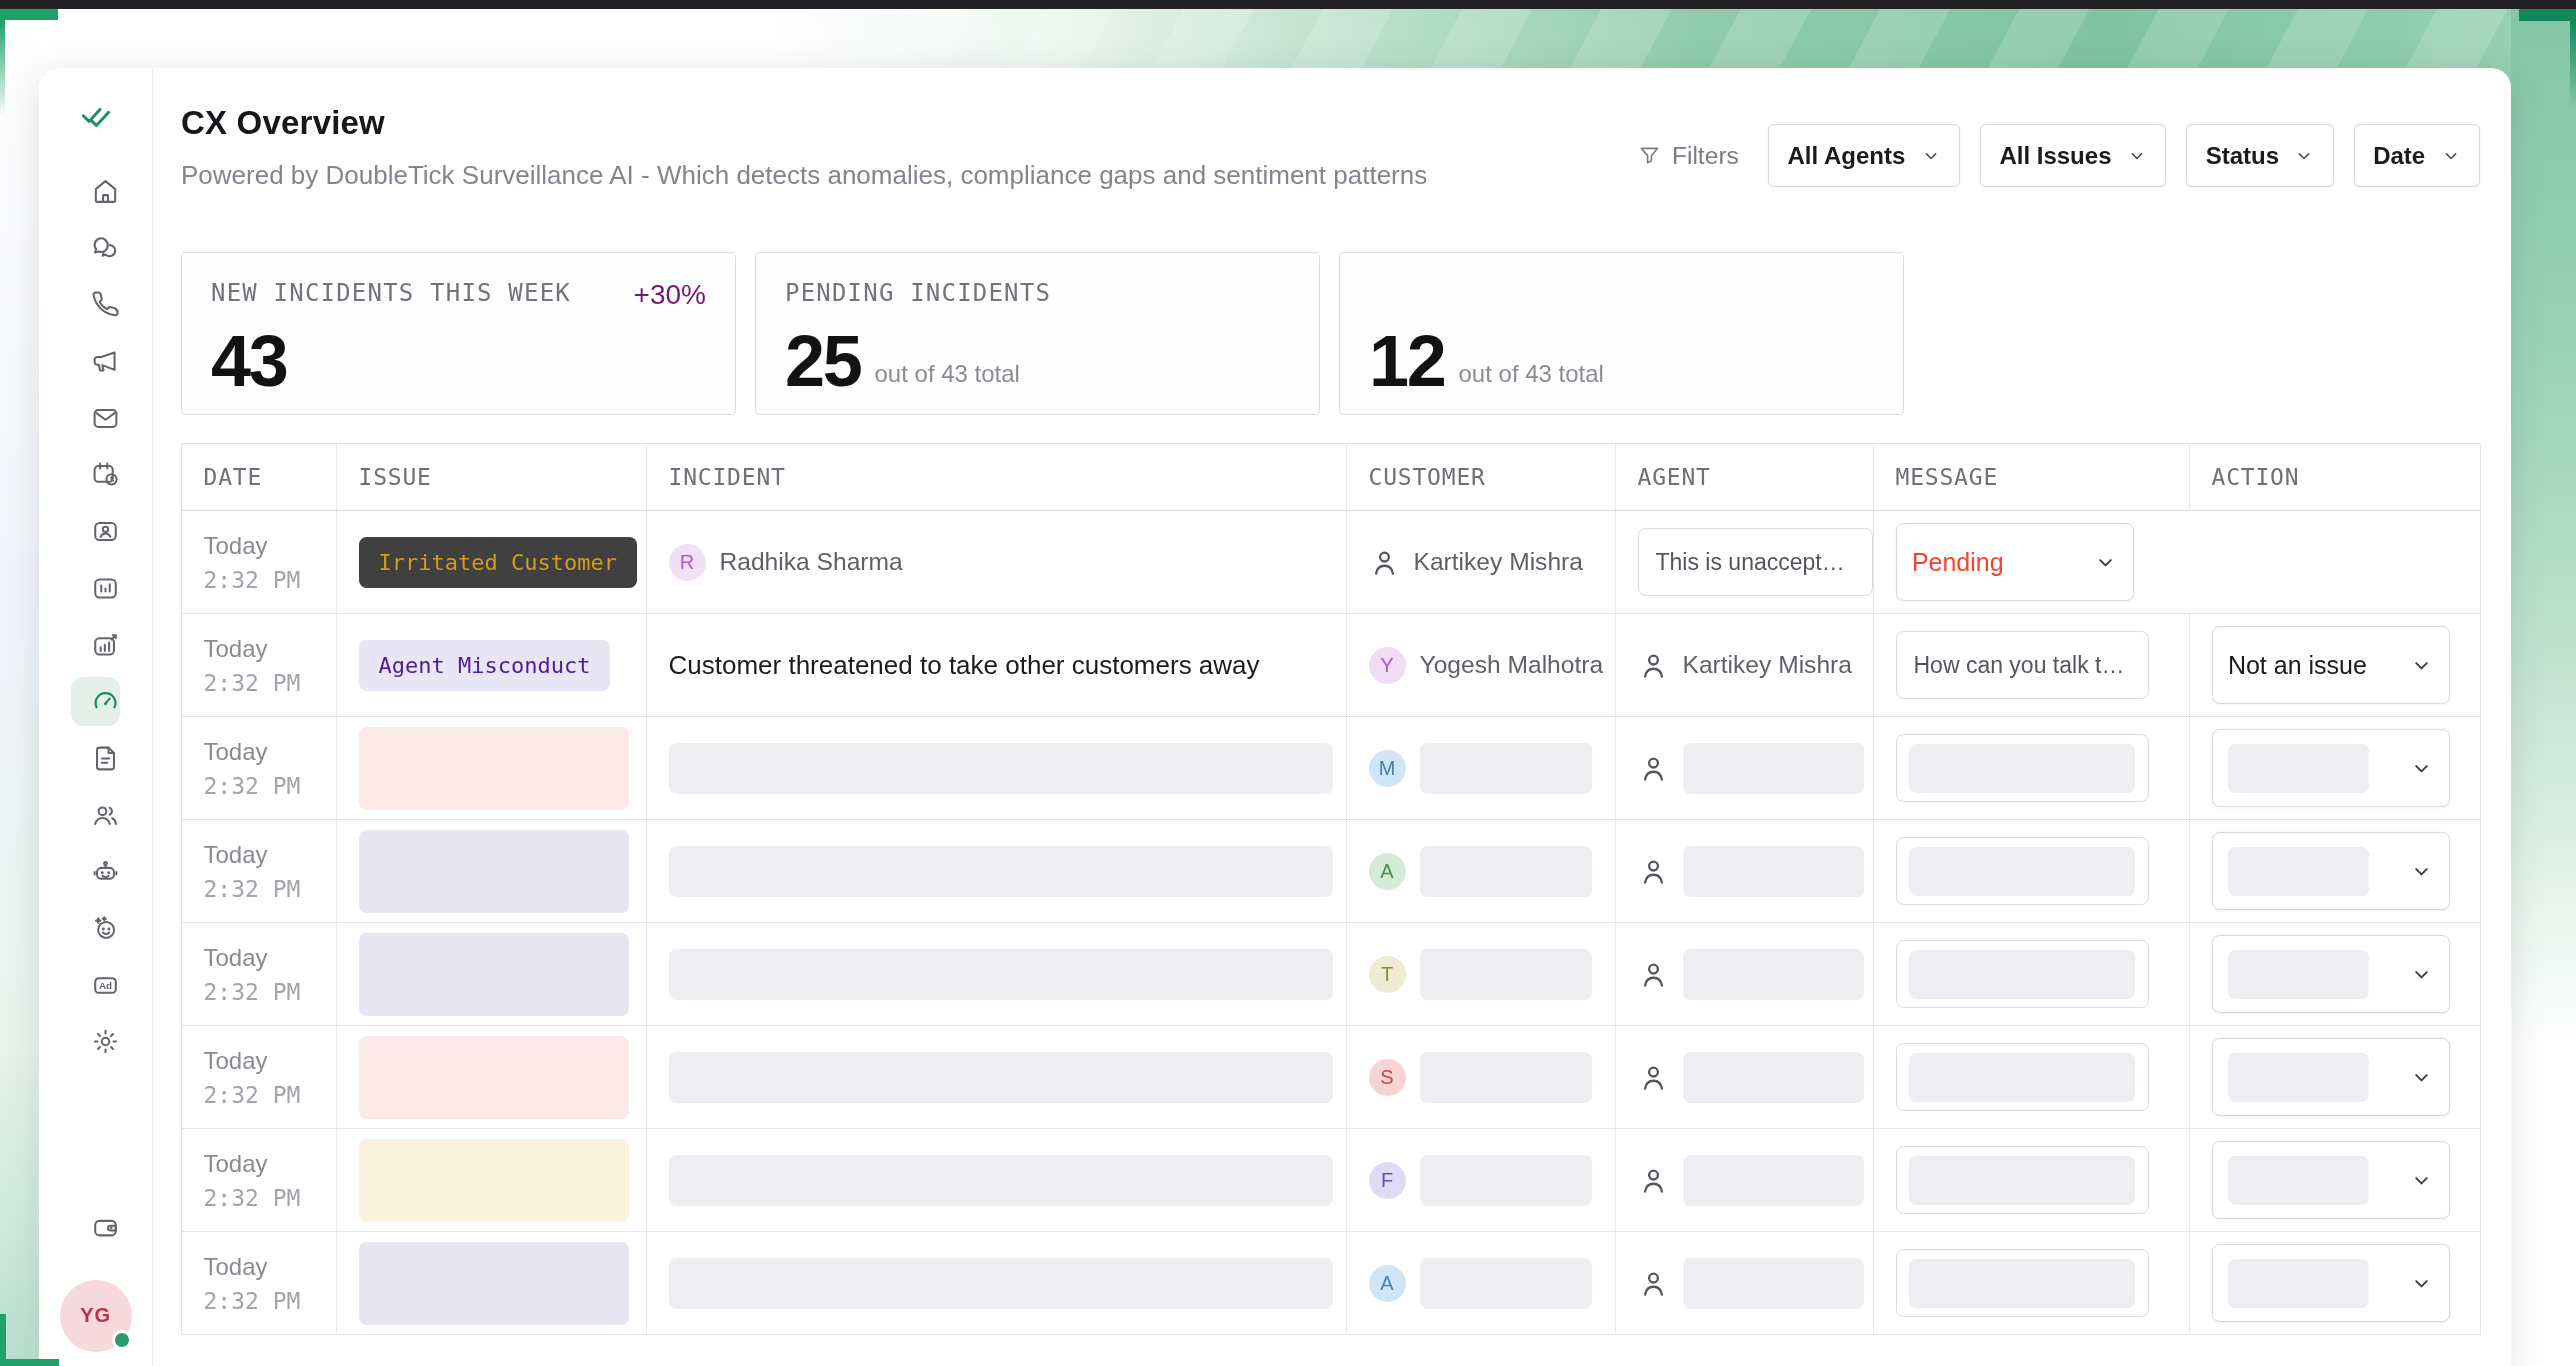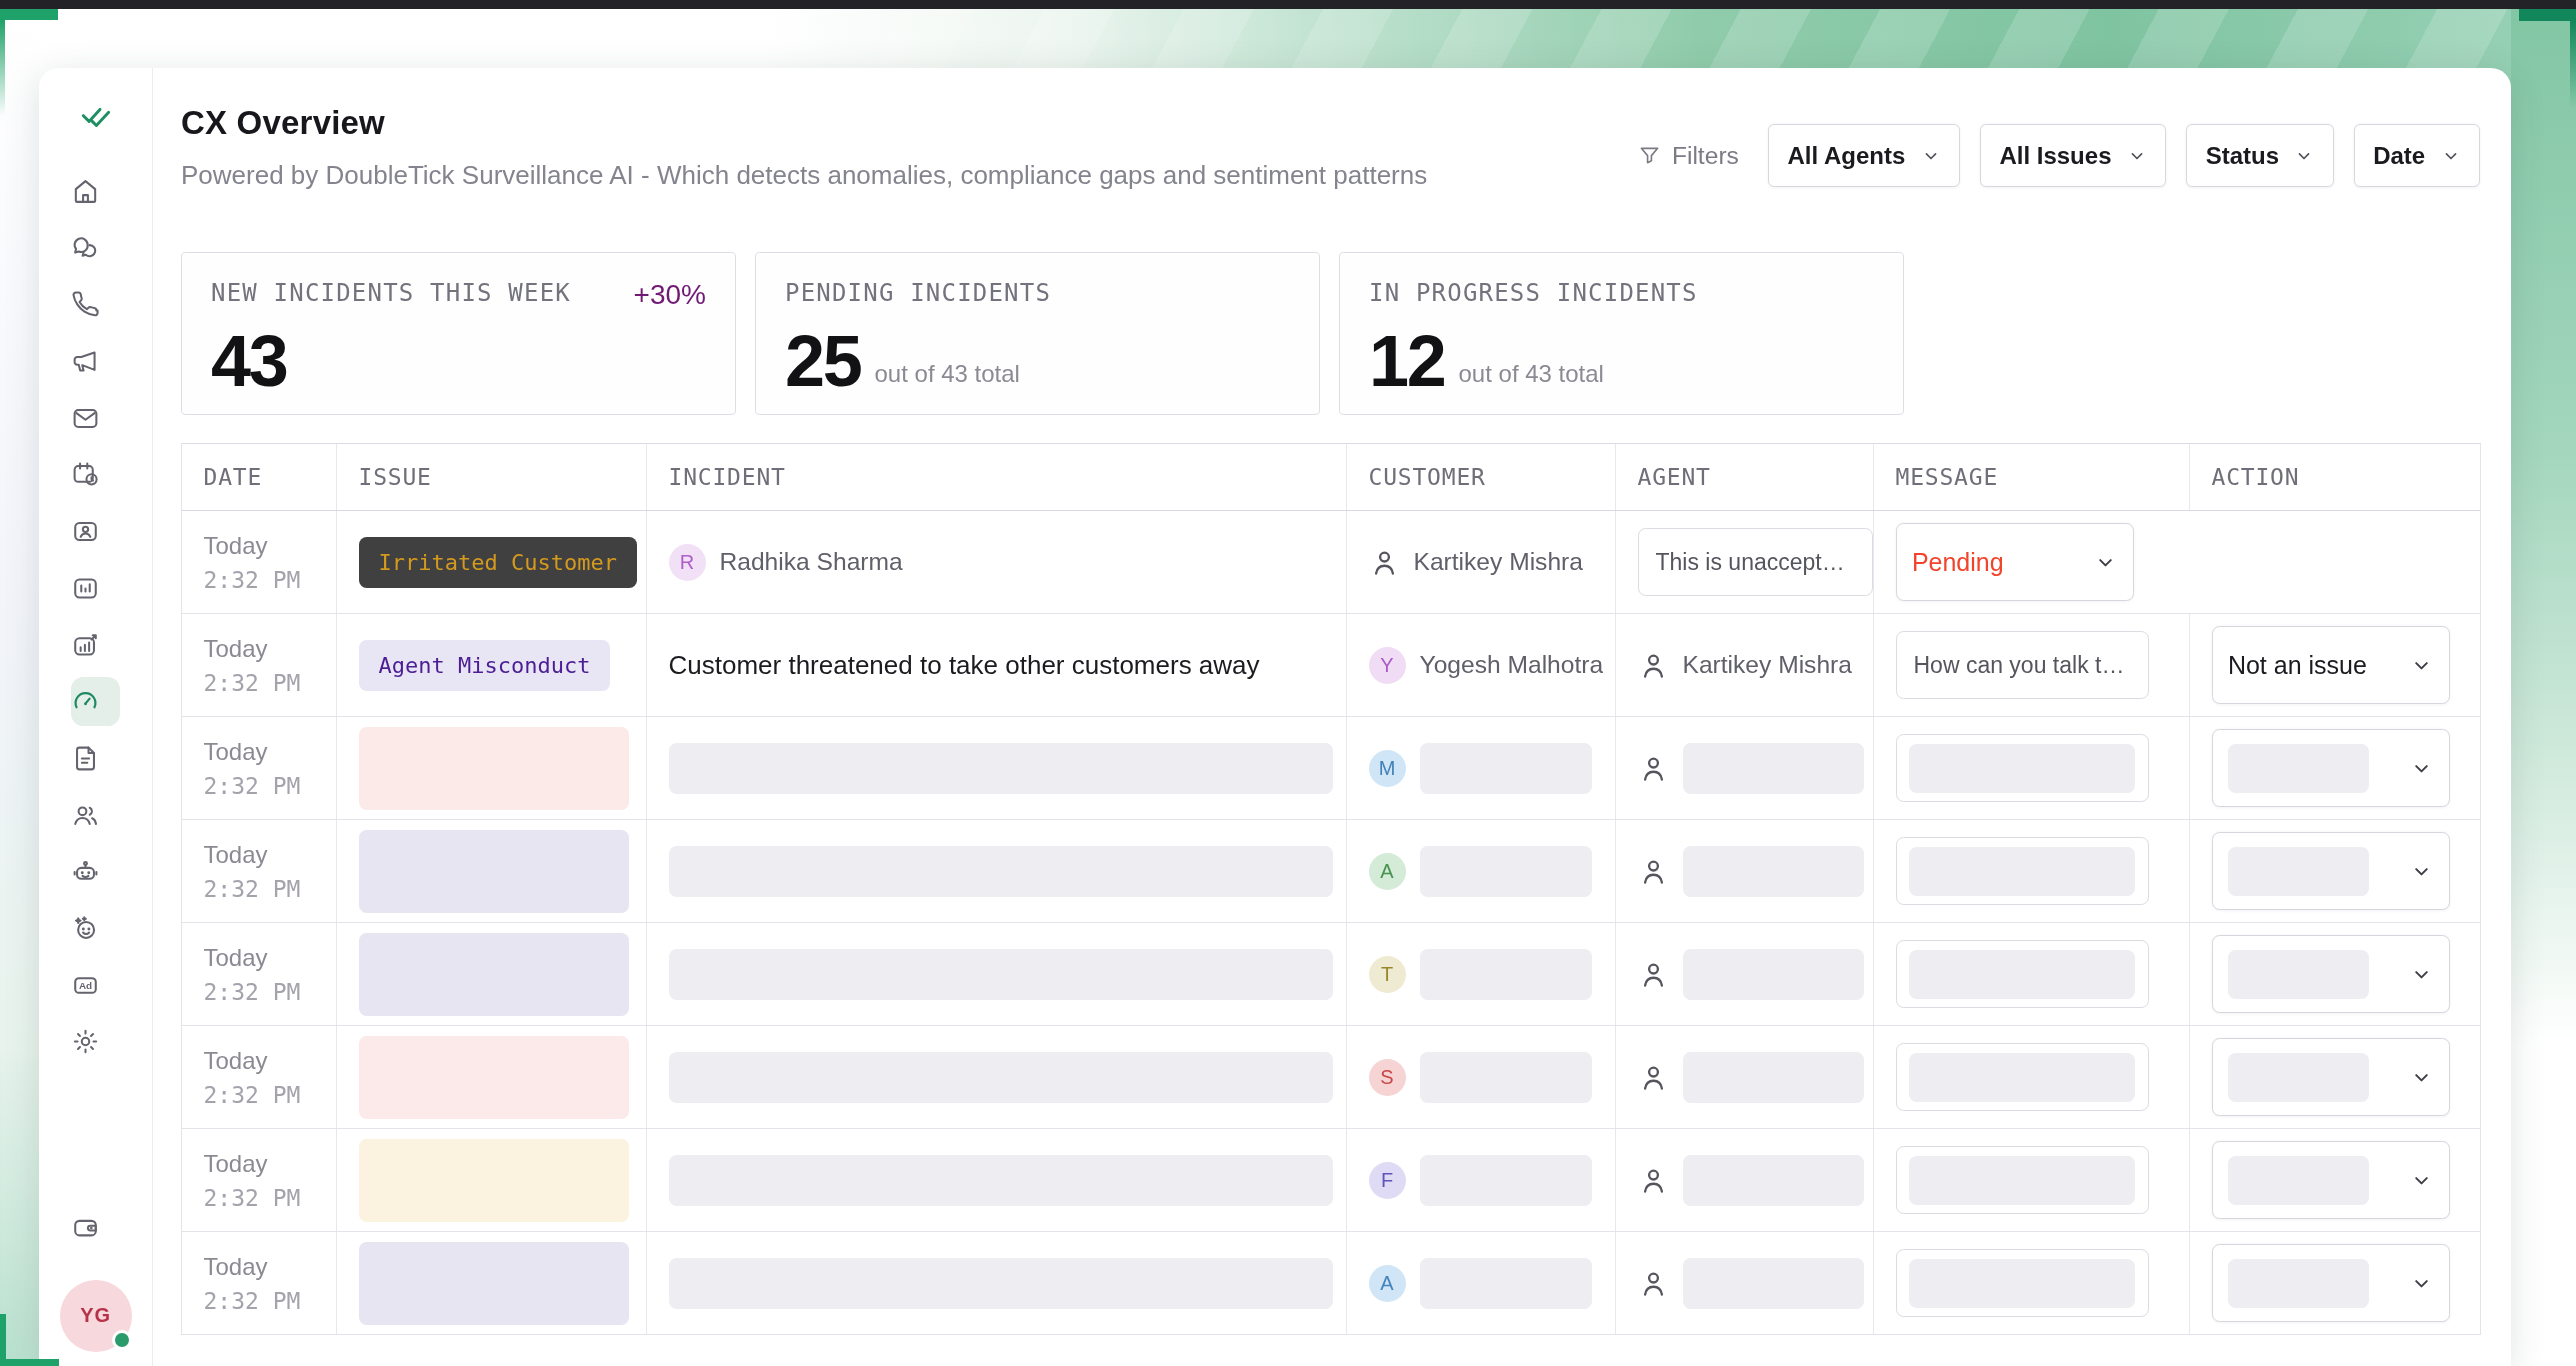--- a/index.html
+++ b/index.html
@@ -31,21 +31,21 @@
 
   
   .app { position:absolute; left:39px; top:68px; width:2472px; height:1299px; background:#ffffff;
     border-radius:20px 20px 0 0; box-shadow:0 6.1px 35px rgba(45,70,60,.15); z-index:3; display:flex; overflow:hidden; }
 
   
   .sidebar { width:114px; flex-shrink:0; border-right:1.2px solid #ebebf0; background:#fff;
     display:flex; flex-direction:column; align-items:center; padding:35px 0 15.4px; }
   .logo { width:32px; height:32px; color:#1e8f63; margin-bottom:32px; }
   .logo svg { width:32px; height:32px; }
-  .nav-item { width:49px; height:49px; border-radius:12.3px; display:flex; align-items:center; justify-content:flex-start;
+  .nav-item { width:49px; height:49px; border-radius:12.3px; display:flex; align-items:center; justify-content:flex-end;
     color:#64646e; margin-bottom:7.7px; cursor:pointer; }
   .nav-item svg { width:29px; height:29px; }
   .nav-item.active { background:#e4efe9; color:#1e8a61; }
   .nav-spacer { margin-top:auto; }
   .profile { width:72px; height:72px; border-radius:50%; background:#f7d8dc; color:#b73249; font-weight:bold;
     font-size:20px; display:flex; align-items:center; justify-content:center; position:relative; margin-top:20px; letter-spacing:0.8px; }
   .profile .dot { position:absolute; right:0; bottom:1.5px; width:20px; height:20px; border-radius:50%;
     background:#2b9b6c; border:3.1px solid #fff; }
 
   
@@ -309,23 +309,20 @@
       <div class="stat-card">
         <div class="stat-top">
           <span class="stat-label">PENDING INCIDENTS</span>
         </div>
         <div class="stat-bottom">
           <span class="stat-value">25</span>
           <span class="stat-note">out of 43 total</span>
         </div>
       </div>
       <div class="stat-card">
-        <div class="stat-top">
-          <span class="stat-label">IN PROGRESS INCIDENTS</span>
-        </div>
         <div class="stat-bottom">
           <span class="stat-value">12</span>
           <span class="stat-note">out of 43 total</span>
         </div>
       </div>
     </div>
 
     <div class="table">
       <div class="thead">
         <div class="th">DATE</div>

